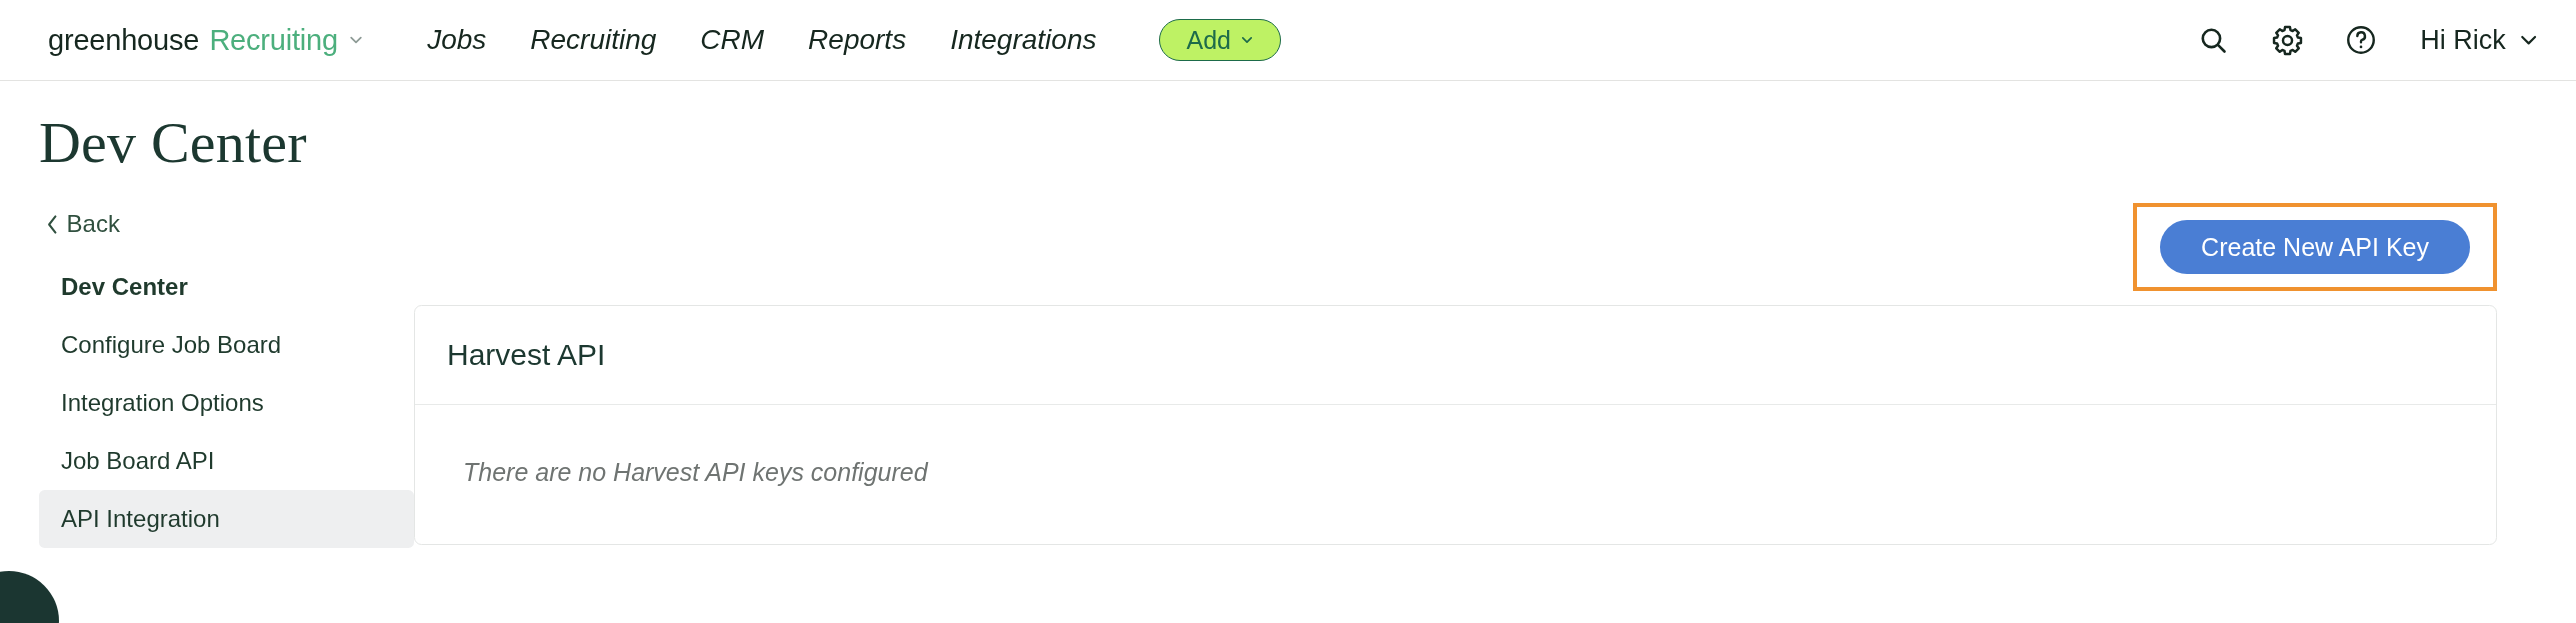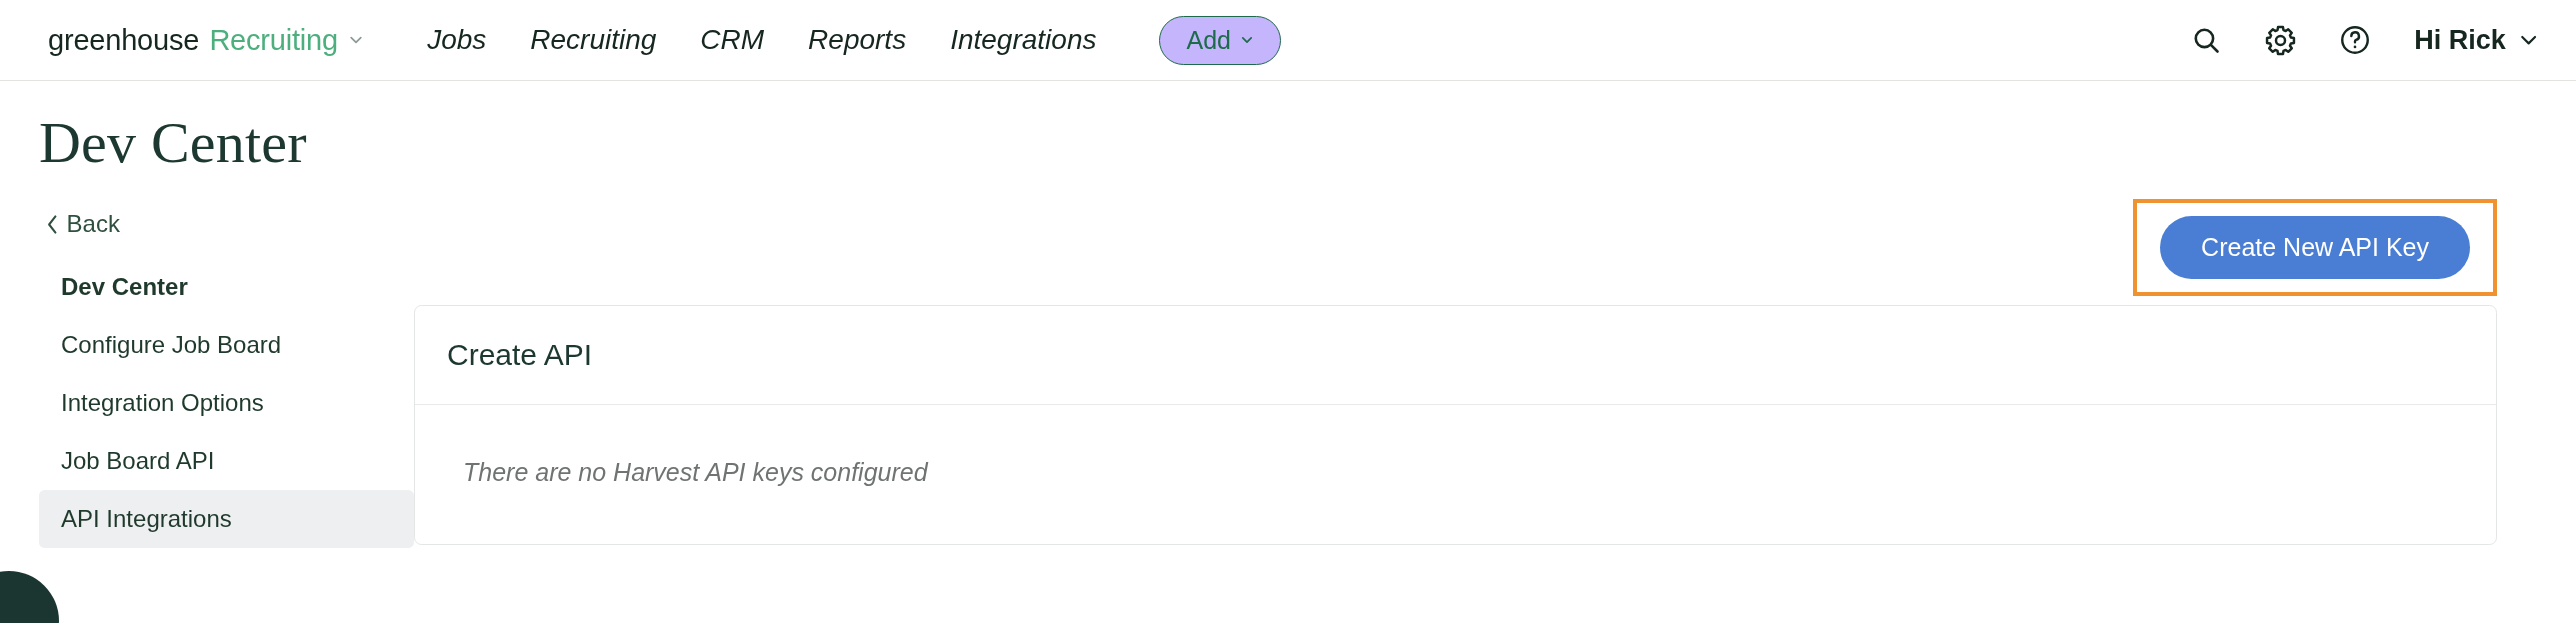--- a/index.html
+++ b/index.html
@@ -66,25 +66,25 @@
     text-decoration: none;
     white-space: nowrap;
     cursor: pointer;
     font-style: italic;
   }
   .add-btn {
     margin-left: 41px;
     display: inline-flex;
     align-items: center;
     gap: 9.3px;
-    height: 49px;
+    height: 42px;
     padding: 0 26px;
     border: 1.9px solid #1d6b4a;
     border-radius: 28px;
-    background: #c4b5fd;
+    background: #bef264;
     color: #1d6b4a;
     font-size: 25px;
     font-family: "Liberation Sans", sans-serif;
     cursor: pointer;
     box-sizing: border-box;
   }
 
   .nav-right {
     margin-left: auto;
     display: flex;
@@ -102,21 +102,21 @@
     border: none;
     padding: 0;
     color: #16271f;
   }
   .icon-btn svg { display:block; }
   .user-menu {
     display: inline-flex;
     align-items: center;
     gap: 12px;
     font-size: 27px;
-    font-weight: bold;
+    font-weight: normal;
     color: #16271f;
     cursor: pointer;
     margin-left: 3.7px;
   }
 
   
   .page-title {
     font-family: "Liberation Serif", serif;
     font-size: 58px;
     color: #1c3830;
@@ -182,21 +182,21 @@
     padding: 13px 23px 13px 23px;
     display: inline-flex;
     background: #ffffff;
     box-sizing: border-box;
   }
   .primary-btn {
     background: #4a7ed4;
     color: #ffffff;
     border: none;
     border-radius: 32px;
-    height: 63px;
+    height: 54px;
     padding: 0 41px;
     font-size: 25px;
     font-family: "Liberation Sans", sans-serif;
     cursor: pointer;
     white-space: nowrap;
   }
 
   .panel {
     margin-top: 9.3px;
     border: 0.9px solid #e4e6e5;
@@ -309,34 +309,34 @@
             <path d="M9 3 L3.5 10 L9 17"></path>
           </svg>
       </span>
       <span>Back</span>
     </div>
 
     <a class="side-item bold">Dev Center</a>
     <a class="side-item">Configure Job Board</a>
     <a class="side-item">Integration Options</a>
     <a class="side-item">Job Board API</a>
-    <a class="side-item active">API Integrations</a>
+    <a class="side-item active">API Integration</a>
   </aside>
 
   <main class="main">
 
     <div class="main-actions">
       <div class="highlight-box">
         <button class="primary-btn">Create New API Key</button>
       </div>
     </div>
 
     <section class="panel">
       <div class="panel-header">
-        <h2 class="panel-title">Create API</h2>
+        <h2 class="panel-title">Harvest API</h2>
       </div>
       <div class="panel-body">
         <p class="empty-text">There are no Harvest API keys configured</p>
       </div>
     </section>
 
   </main>
 </div>
 
 <div class="chat-bubble"></div>

